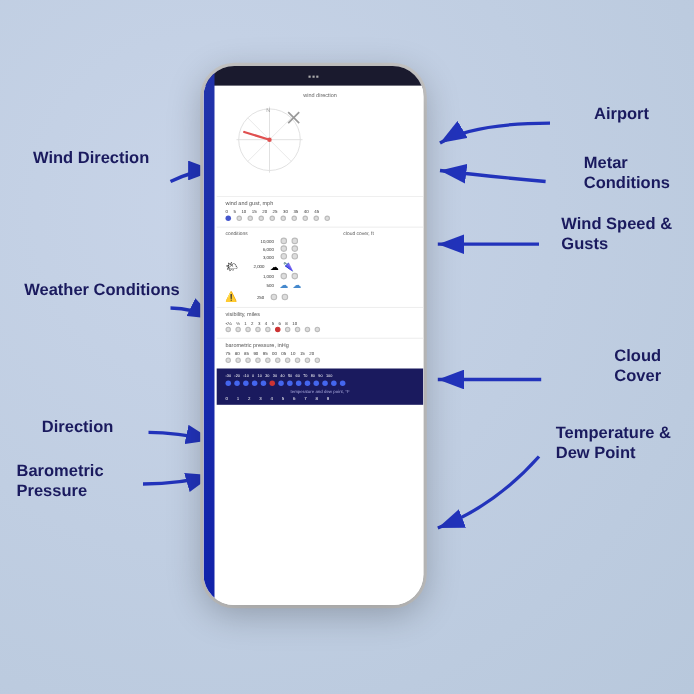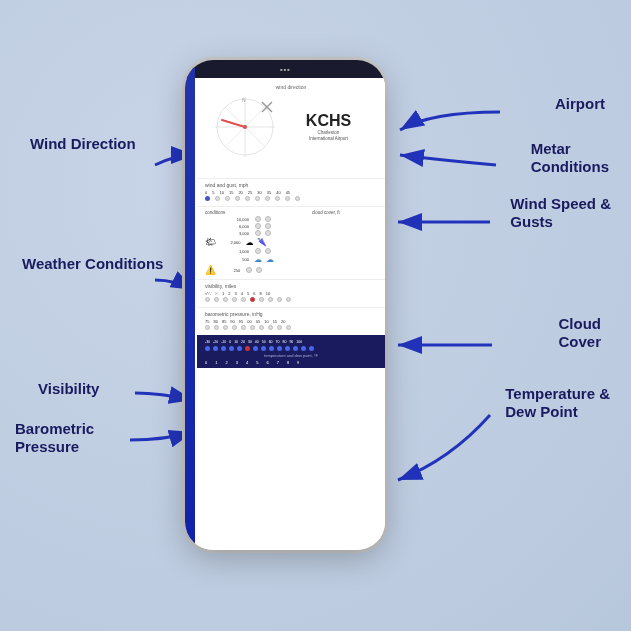--- a/index.html
+++ b/index.html
@@ -112,21 +112,21 @@
       left: 38px;
       top: 380px;
     }
 
     .label-baro {
       left: 15px;
       top: 420px;
     }
 
     .label-airport {
-      right: 26px;
+      right: 41px;
       top: 95px;
     }
 
     .label-metar {
       right: 22px;
       top: 140px;
     }
 
     .label-windspeed {
       right: 20px;
@@ -185,21 +185,21 @@
   <strong>Wind
 Direction</strong>
 </div>
 
 <div class="label label-weather">
   <strong>Weather
 Conditions</strong>
 </div>
 
 <div class="label label-visibility">
-  <strong>Visibility</strong>
+  <strong>Direction</strong>
 </div>
 
 <div class="label label-baro">
   <strong>Barometric<br>Pressure</strong>
 </div>
 
 <div class="label label-airport">
   <strong>Airport</strong>
 </div>
 
@@ -246,24 +246,20 @@
             <text x="32" y="10" font-size="5" fill="#999">N</text>
 
             <line x1="35" y1="35" x2="12" y2="28" stroke="#e05050" stroke-width="2" stroke-linecap="round"></line>
             <circle cx="35" cy="35" r="2" fill="#e05050"></circle>
 
             <line x1="52" y1="10" x2="62" y2="20" stroke="#999" stroke-width="1.5"></line>
             <line x1="62" y1="10" x2="52" y2="20" stroke="#999" stroke-width="1.5"></line>
           </svg>
         </div>
 
-        <div style="text-align:center;flex:1;padding-left:5px;">
-          <div style="font-size:16px;font-weight:bold;color:#222;line-height:1.1;">KCHS</div>
-          <div style="font-size:4.5px;color:#555;line-height:1.3;">Charleston<br>International Airport</div>
-        </div>
       </div>
     </div>
 
     <div class="wind-gust-section">
       <div class="section-title">wind and gust, mph</div>
       <div style="display:flex;gap:5px;font-size:4px;color:#333;margin-bottom:1px;">
         <span>0</span>
           <span>5</span>
           <span>10</span>
           <span>15</span>

